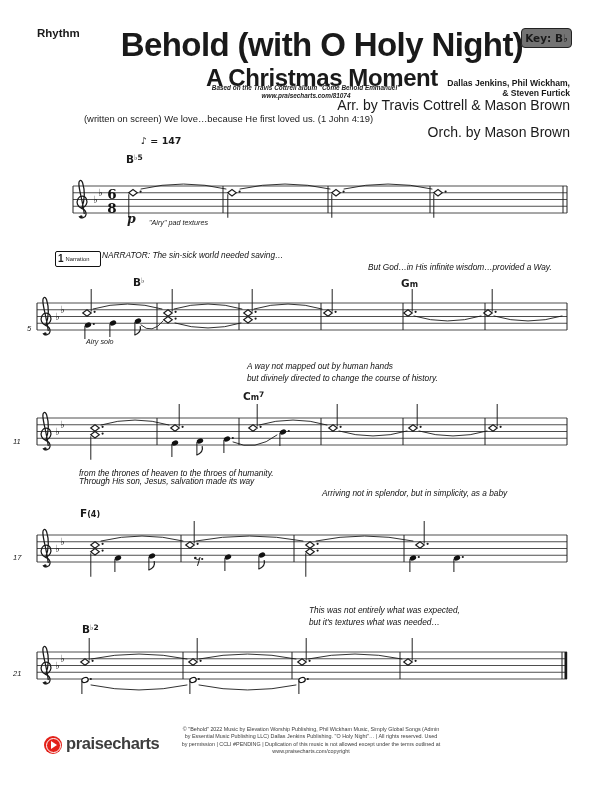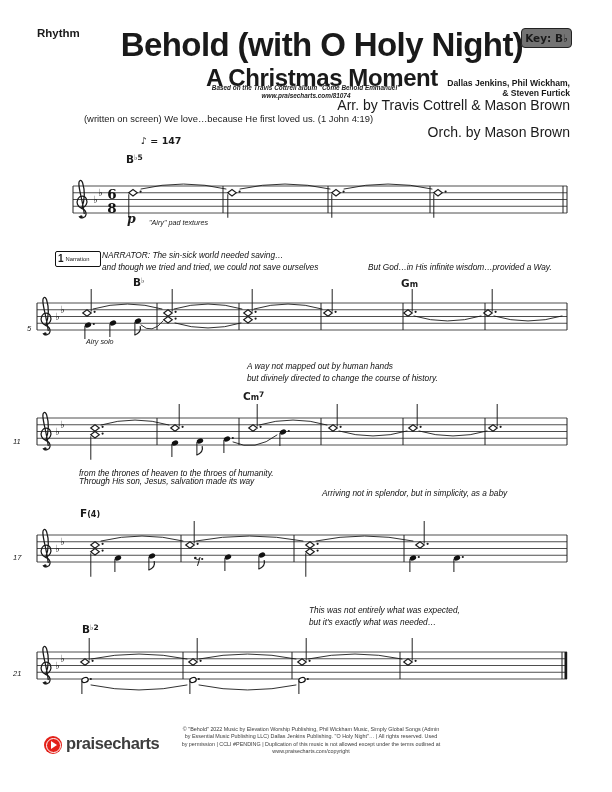--- a/index.html
+++ b/index.html
@@ -73,29 +73,28 @@
   <div class="chord" style="left:243px;top:390px;"><span>C</span><span class="cq">m</span><span class="cs">7</span></div>
   <div class="chord" style="left:80px;top:507px;"><span>F</span><span class="cq">(4)</span><span class="cs"></span></div>
   <div class="chord" style="left:82px;top:623px;"><span>B</span><span class="cq"></span><span class="cs">♭2</span></div>
 
   <div class="abs rehearsal">
     <span class="rnum">1</span>
     <span class="rlabel">Narration</span>
   </div>
 
   <div class="nar" style="left:102px;top:250px;">NARRATOR: The sin-sick world needed saving…</div>
-  <div class="nar" style="left:102px;top:262px;">and though we tried and tried, we could not save ourselves</div>
   <div class="nar" style="left:347px;top:262px;margin-left:21px;">But God…in His infinite wisdom…provided a Way.</div>
   <div class="nar" style="left:247px;top:361px;text-align:right;">A way not mapped out by human hands</div>
   <div class="nar" style="left:247px;top:373px;">but divinely directed to change the course of history.</div>
   <div class="nar" style="left:79px;top:476px;">Through His son, Jesus, salvation made its way</div>
   <div class="nar" style="left:79px;top:468px;">from the thrones of heaven to the throes of humanity.</div>
   <div class="nar" style="left:322px;top:488px;">Arriving not in splendor, but in simplicity, as a baby</div>
   <div class="nar" style="left:309px;top:605px;">This was not entirely what was expected,</div>
-  <div class="nar" style="left:309px;top:617px;">but it's exactly what was needed…</div>
+  <div class="nar" style="left:309px;top:617px;">but it's textures what was needed…</div>
 
   <div class="mnum" style="left:27px;top:324px;">5</div>
   <div class="mnum" style="left:13px;top:437px;">11</div>
   <div class="mnum" style="left:13px;top:553px;">17</div>
   <div class="mnum" style="left:13px;top:669px;">21</div>
 
   <div class="abs dyn">p</div>
   <div class="abs texture">"Airy" pad textures</div>
   <div class="abs cello">Airy solo</div>
 

